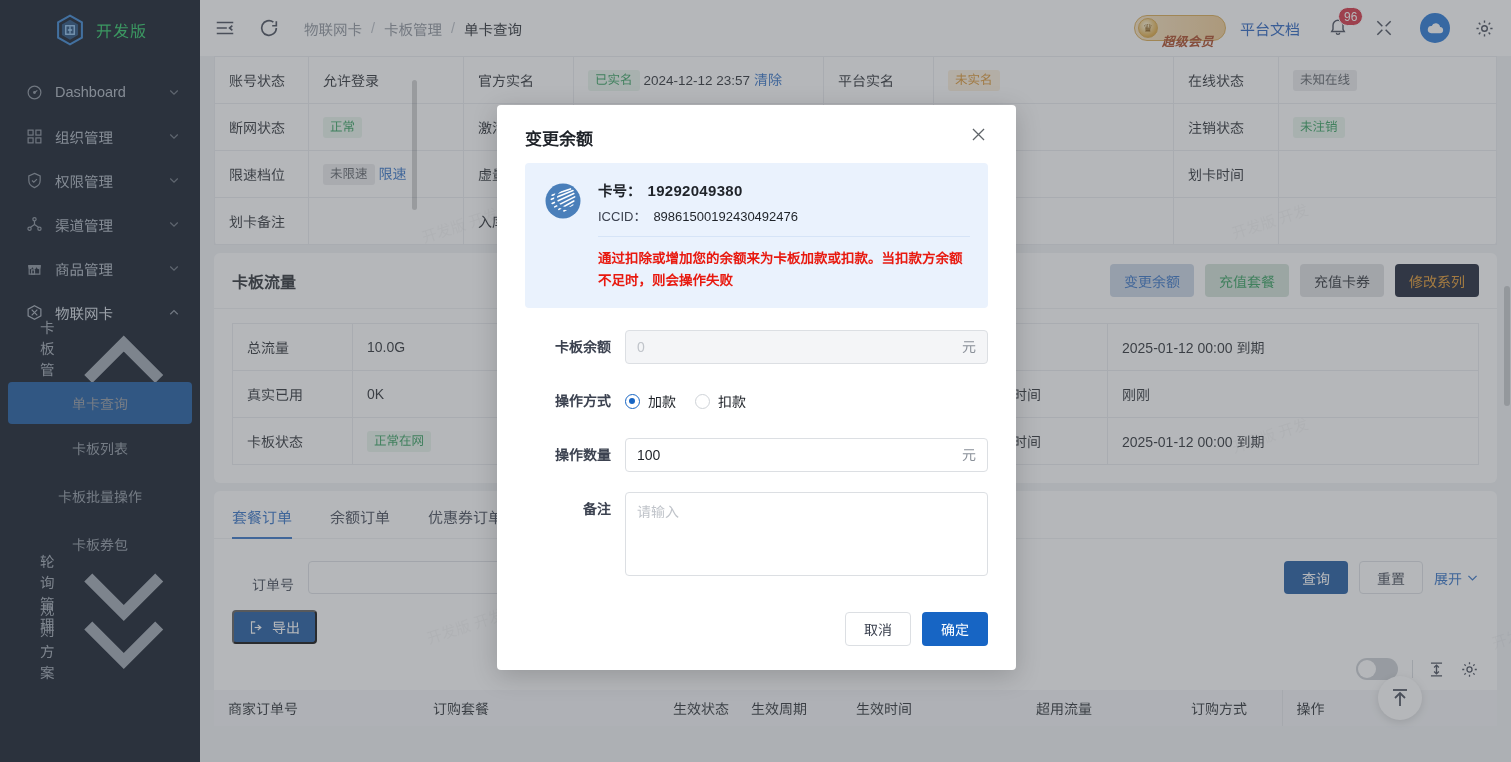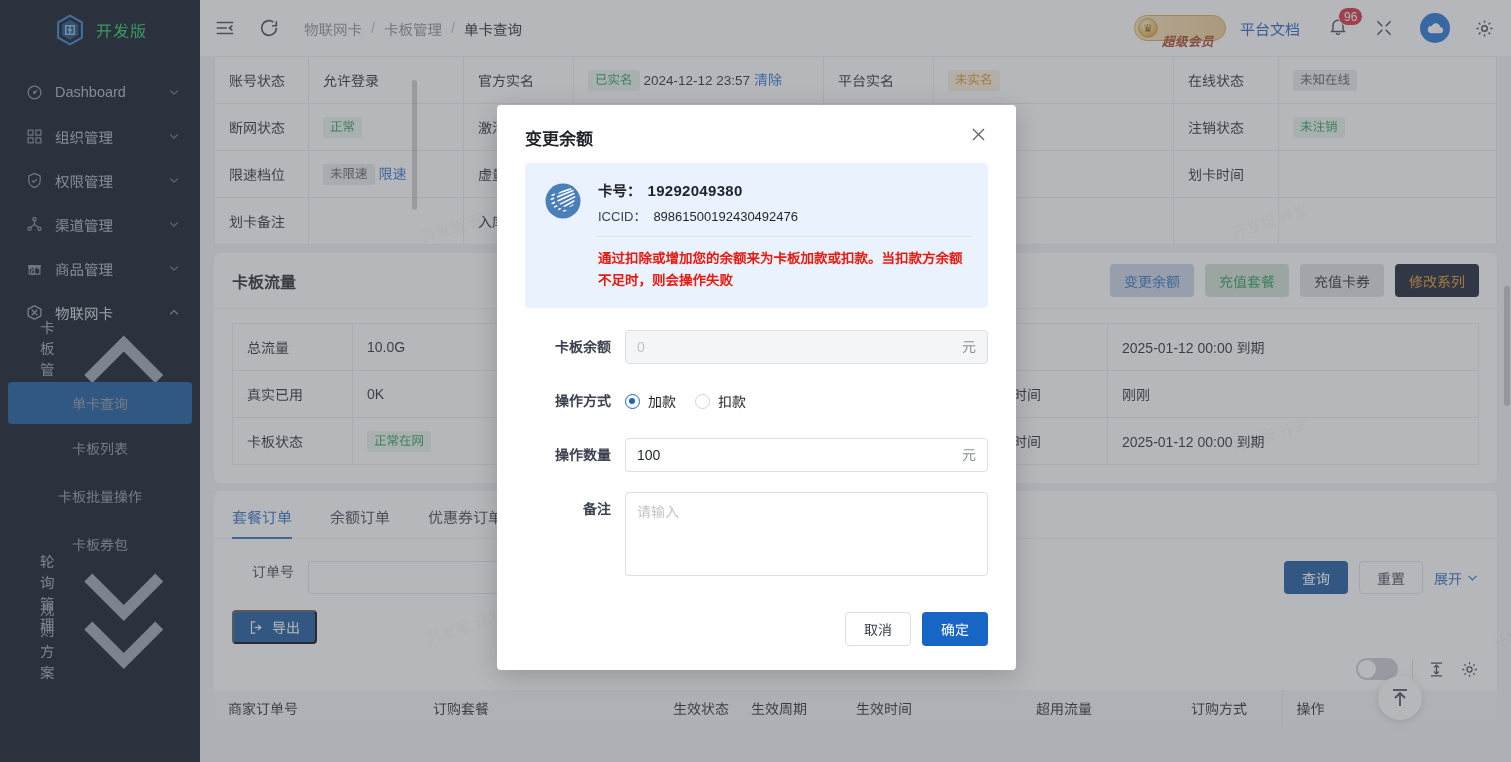--- a/index.html
+++ b/index.html
@@ -164,21 +164,21 @@
   .abtn.b-orange { background: #0f172a; color: #e09224; }
 
   .flow-body { padding: 14px 18px 18px; }
 
   
   .tabs { display: flex; gap: 38px; padding: 0 18px; border-bottom: 1px solid #eef0f2; height: 48px; align-items: flex-end; }
   .tab { font-size: 15px; color: #3c4250; padding-bottom: 11px; cursor: pointer; position: relative; }
   .tab.on { color: #2b6cc4; }
   .tab.on::after { content:""; position: absolute; left:0; right:0; bottom:-1px; height: 2px; background: #2b6cc4; }
 
-  .filter-row { display: flex; align-items: flex-start; padding: 22px 18px 0 18px; gap: 14px; }
+  .filter-row { display: flex; align-items: flex-end; padding: 22px 18px 0 18px; gap: 14px; }
   .f-label { font-size: 14px; color: #3c4250; width: 62px; text-align: right; }
   .f-input {
     width: 230px; height: 33px; border: 1px solid #dcdfe3; border-radius: 4px;
     background: #fff; font-size: 14px; color: #1f2329; padding: 0 10px;
   }
   .f-input::placeholder { color: #b3b8bf; }
   .f-select {
     width: 230px; height: 33px; border: 1px solid #dcdfe3; border-radius: 4px;
     background: #fff; display: flex; align-items: center; padding: 0 10px;
     font-size: 14px; color: #b3b8bf; cursor: pointer;

